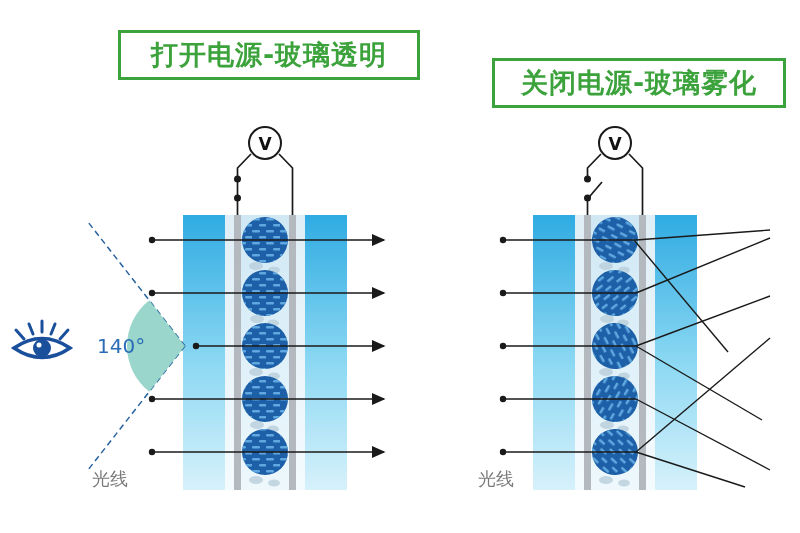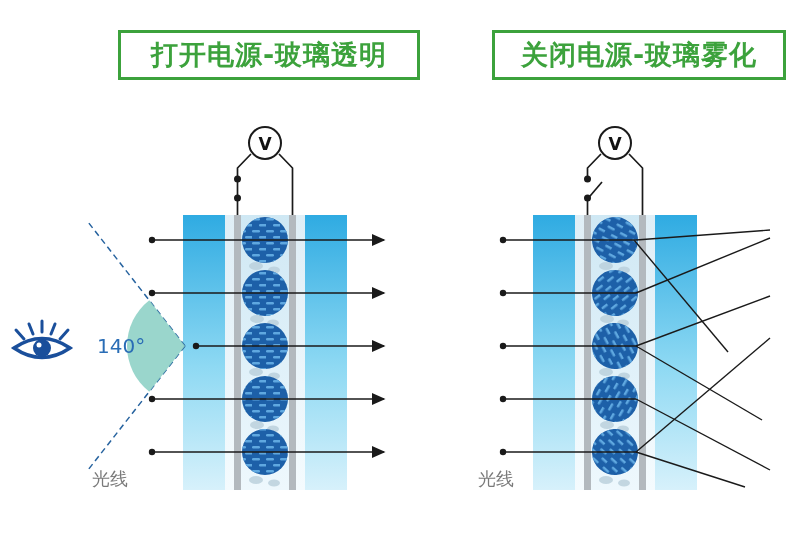--- a/index.html
+++ b/index.html
@@ -6,21 +6,21 @@
   body{font-family:"DejaVu Sans","Liberation Sans",sans-serif;}
   .canvas{position:relative;width:800px;height:533px;background:#ffffff;overflow:hidden;border-radius:7px;}
   .title-box{
     position:absolute;top:30px;height:50px;
     border:3px solid #3ca23c;box-sizing:border-box;
     display:flex;align-items:center;justify-content:center;
     color:#3ca23c;font-size:27px;font-weight:bold;letter-spacing:1px;
     background:#ffffff;
   }
   .title-left{left:118px;width:302px;}
-  .title-right{left:492px;width:294px;}
+  .title-right{left:492px;width:294px;margin-top:28px;}
   svg{position:absolute;left:0;top:0;}
   .ray{stroke:#1a1a1a;stroke-width:1.5;}
   .wire{stroke:#1a1a1a;stroke-width:1.7;fill:none;}
   .dot{fill:#1a1a1a;}
   .light-label{fill:#7a7a7a;font-size:18px;}
   .angle-text{fill:#2a6db6;font-size:20px;}
   .vm-text{fill:#111111;font-size:17px;font-weight:bold;}
 </style>
 </head>
 <body>

